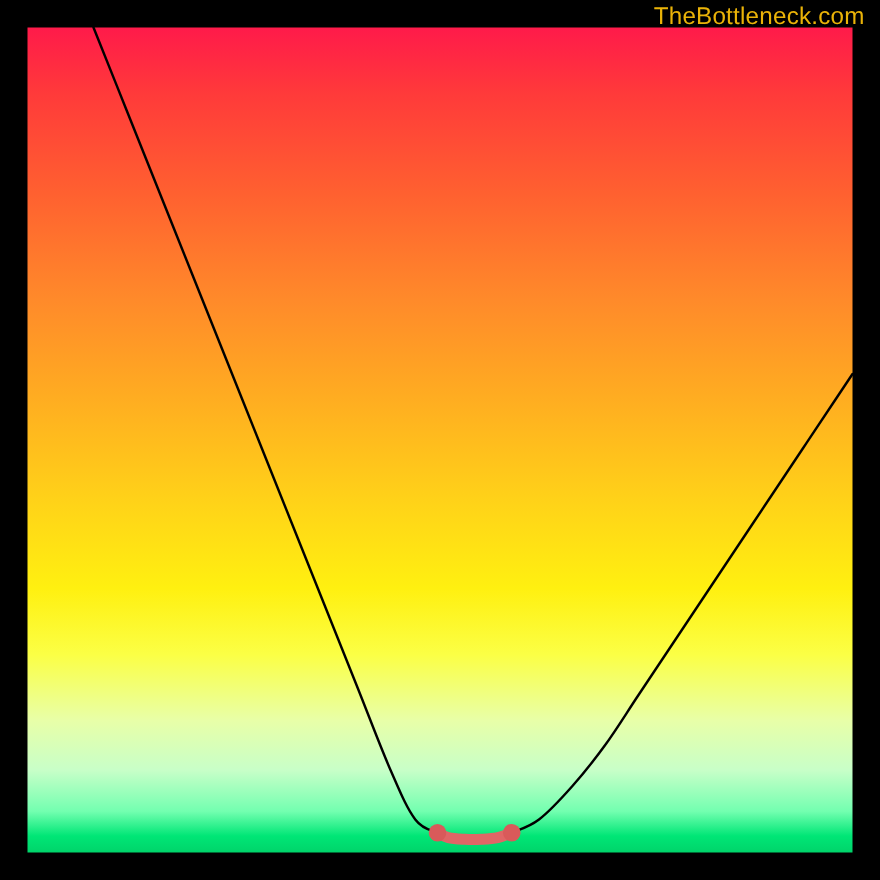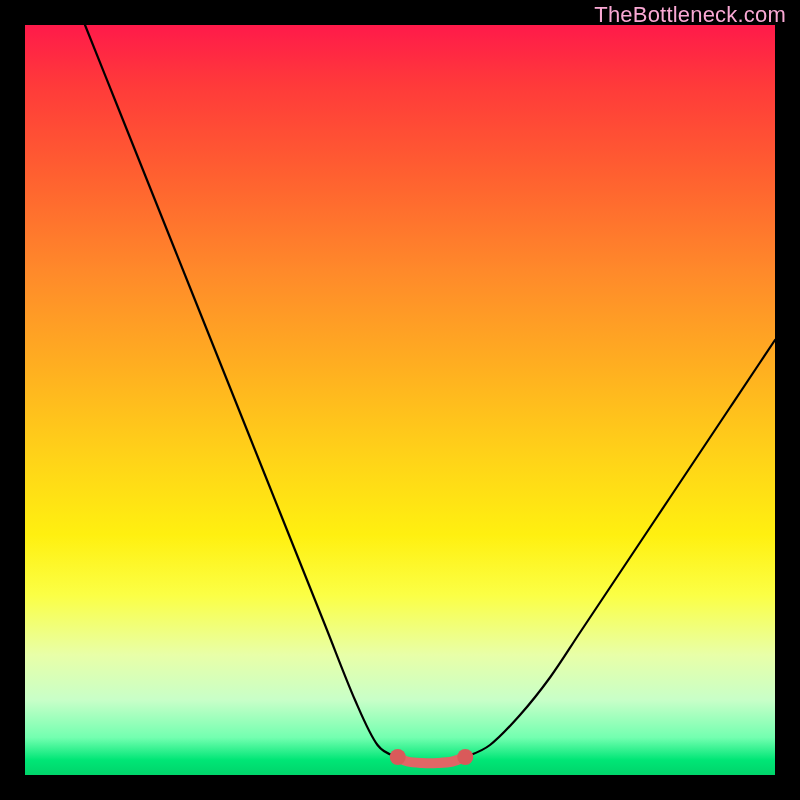--- a/index.html
+++ b/index.html
@@ -36,21 +36,21 @@
       #c8ffc8 90%,
       #73ffb0 95%,
       #00e676 98%,
       #00d46a 100%
     );
   }
   .watermark {
     position: absolute;
     top: 2px;
     right: 14px;
-    color: #f9a8d4;
+    color: #eab308;
     font-size: 22px;
     letter-spacing: 0.2px;
     user-select: none;
   }
   svg.curves {
     position: absolute;
     inset: 0;
     width: 100%;
     height: 100%;
     overflow: visible;

